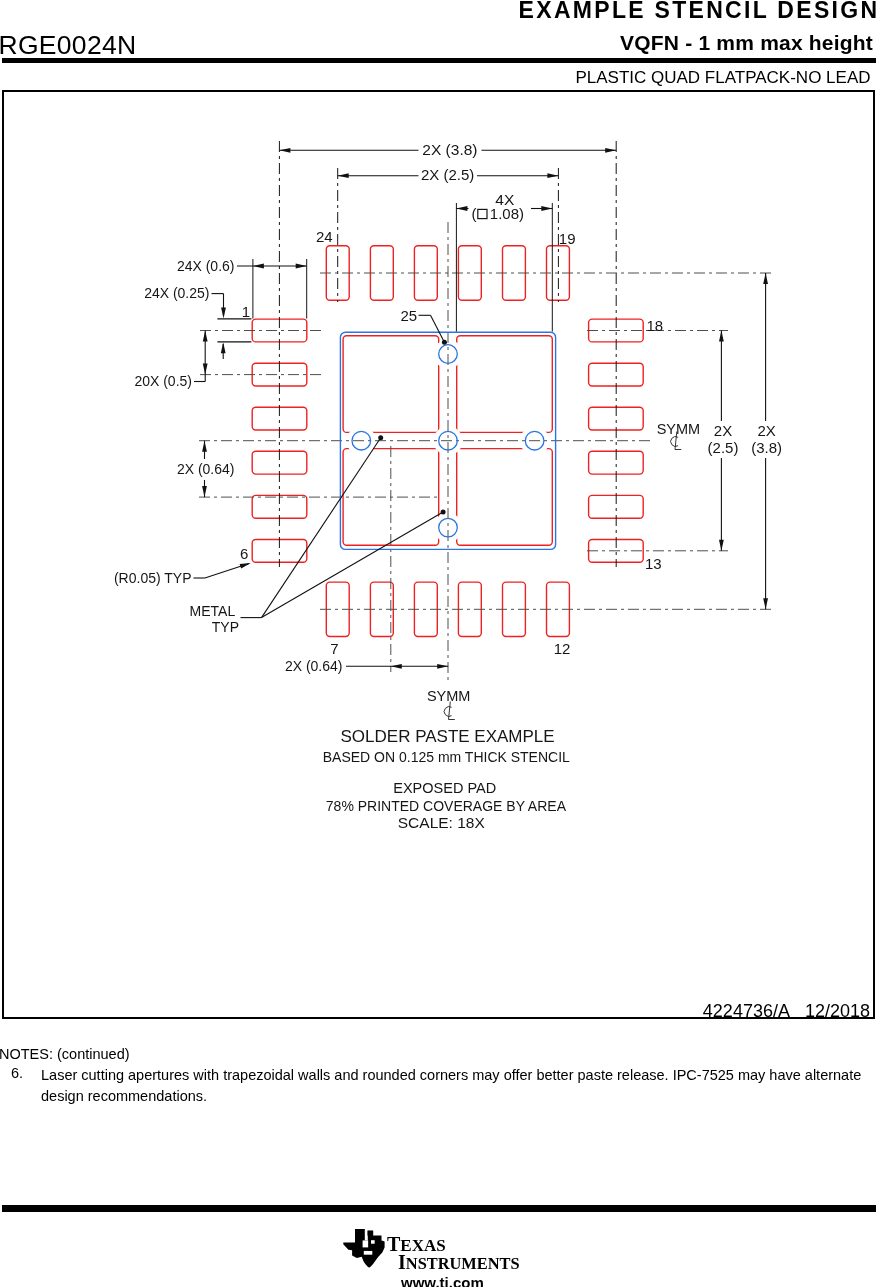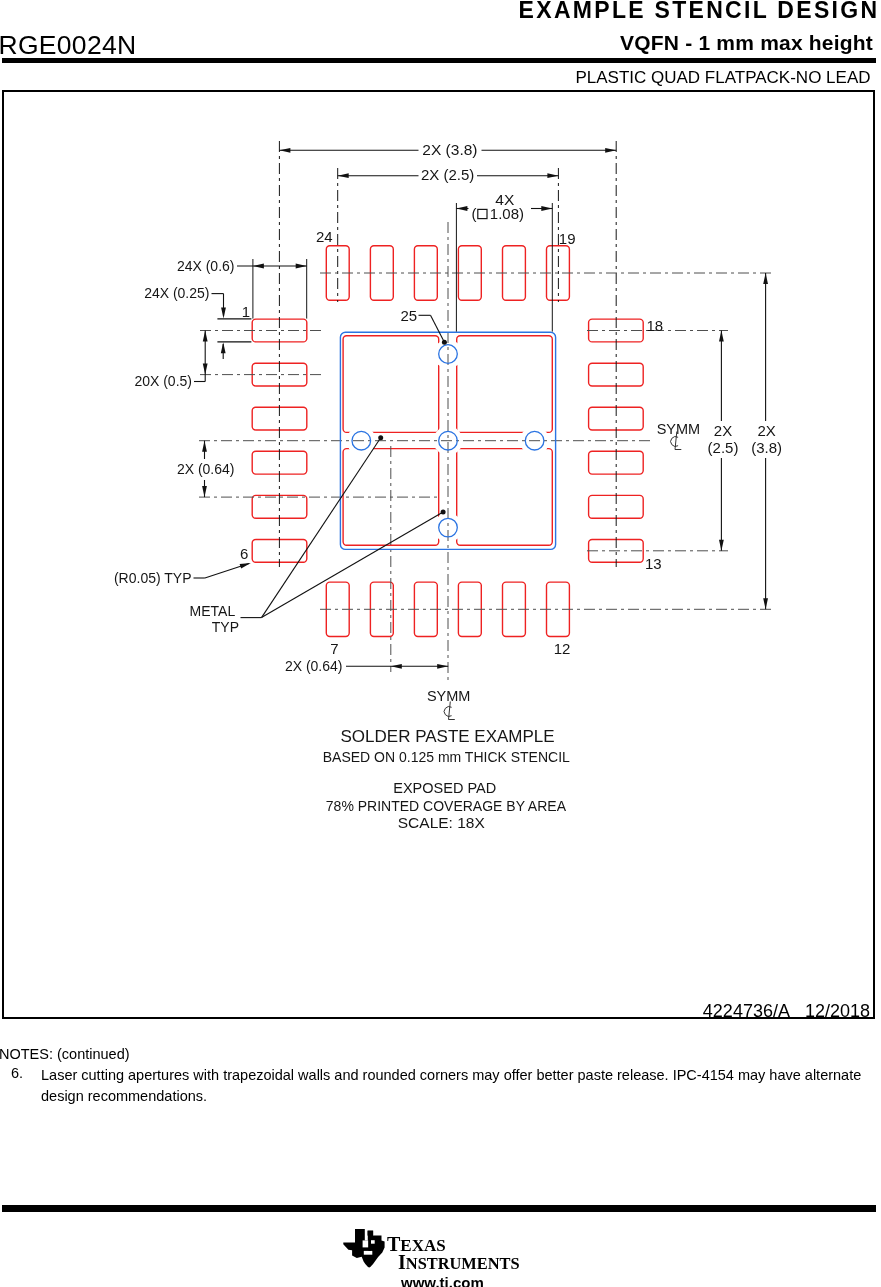--- a/index.html
+++ b/index.html
@@ -256,21 +256,21 @@
 
 <text x="441.3" y="827.9" font-family="Liberation Sans, sans-serif" font-size="15.5" text-anchor="middle" fill="#161616" font-weight="normal">SCALE: 18X</text>
 </svg>
 
 <div class="abs" style="right:11px;top:1000.5px;font-size:18px;">4224736/A&nbsp;&nbsp;&nbsp;12/2018</div>
 
 <div class="abs" style="left:-1px;top:1028.5px;font-size:14.5px;margin-top:17px;">NOTES: (continued)</div>
 
 <div class="abs" style="left:11px;top:1065px;font-size:14.5px;">6.</div>
 
-<div class="abs" style="left:41px;top:1065px;font-size:14.5px;white-space:normal;width:830px;line-height:21px;">Laser cutting apertures with trapezoidal walls and rounded corners may offer better paste release. IPC-4154 may have alternate design recommendations.</div>
+<div class="abs" style="left:41px;top:1065px;font-size:14.5px;white-space:normal;width:830px;line-height:21px;">Laser cutting apertures with trapezoidal walls and rounded corners may offer better paste release. IPC-7525 may have alternate design recommendations.</div>
 
 <div class="abs" style="left:2px;top:1205.3px;width:874px;height:6.5px;background:#000;"></div>
 <svg class="abs" style="left:0;top:0;" width="881" height="1287" viewBox="0 0 881 1287">
 
 <g>
 <path d="M 355,1229 L 364.8,1229 L 364.8,1240.4 L 367.8,1240.4 L 367.8,1230.8 L 373,1230.8 L 373,1235.4 L 381.5,1235.4 L 381.5,1240.6 L 384.6,1241.4 L 384.6,1247.6 L 382.3,1252.6 Q 377.5,1257.4 375.6,1260.6 Q 372.8,1264.9 370.3,1267.1 Q 369.2,1267.9 368,1267 Q 365.2,1264.3 363.6,1261.4 L 361.7,1256.8 L 356.8,1257.9 L 352.1,1255.4 L 352.1,1250.3 L 348.4,1249.7 L 343.3,1244.3 L 343.3,1242.6 L 355,1242.6 Z" fill="#000"></path>
 <path d="M 362.6,1240.4 L 368.4,1240.4 L 368.4,1247.4 L 362.6,1247.4 Z" fill="#fff"></path>
 <path d="M 370.9,1240.2 L 374.7,1240.2 L 374.7,1243.7 L 370.9,1243.7 Z" fill="#fff"></path>
 <path d="M 363.8,1250.9 L 372.3,1250.9 L 372.3,1254.7 L 363.8,1254.7 Z" fill="#fff"></path>
 <path d="M 368.4,1235.4 L 371,1235.4 L 371,1250.9 L 368.4,1250.9 Z" fill="#000"></path>

